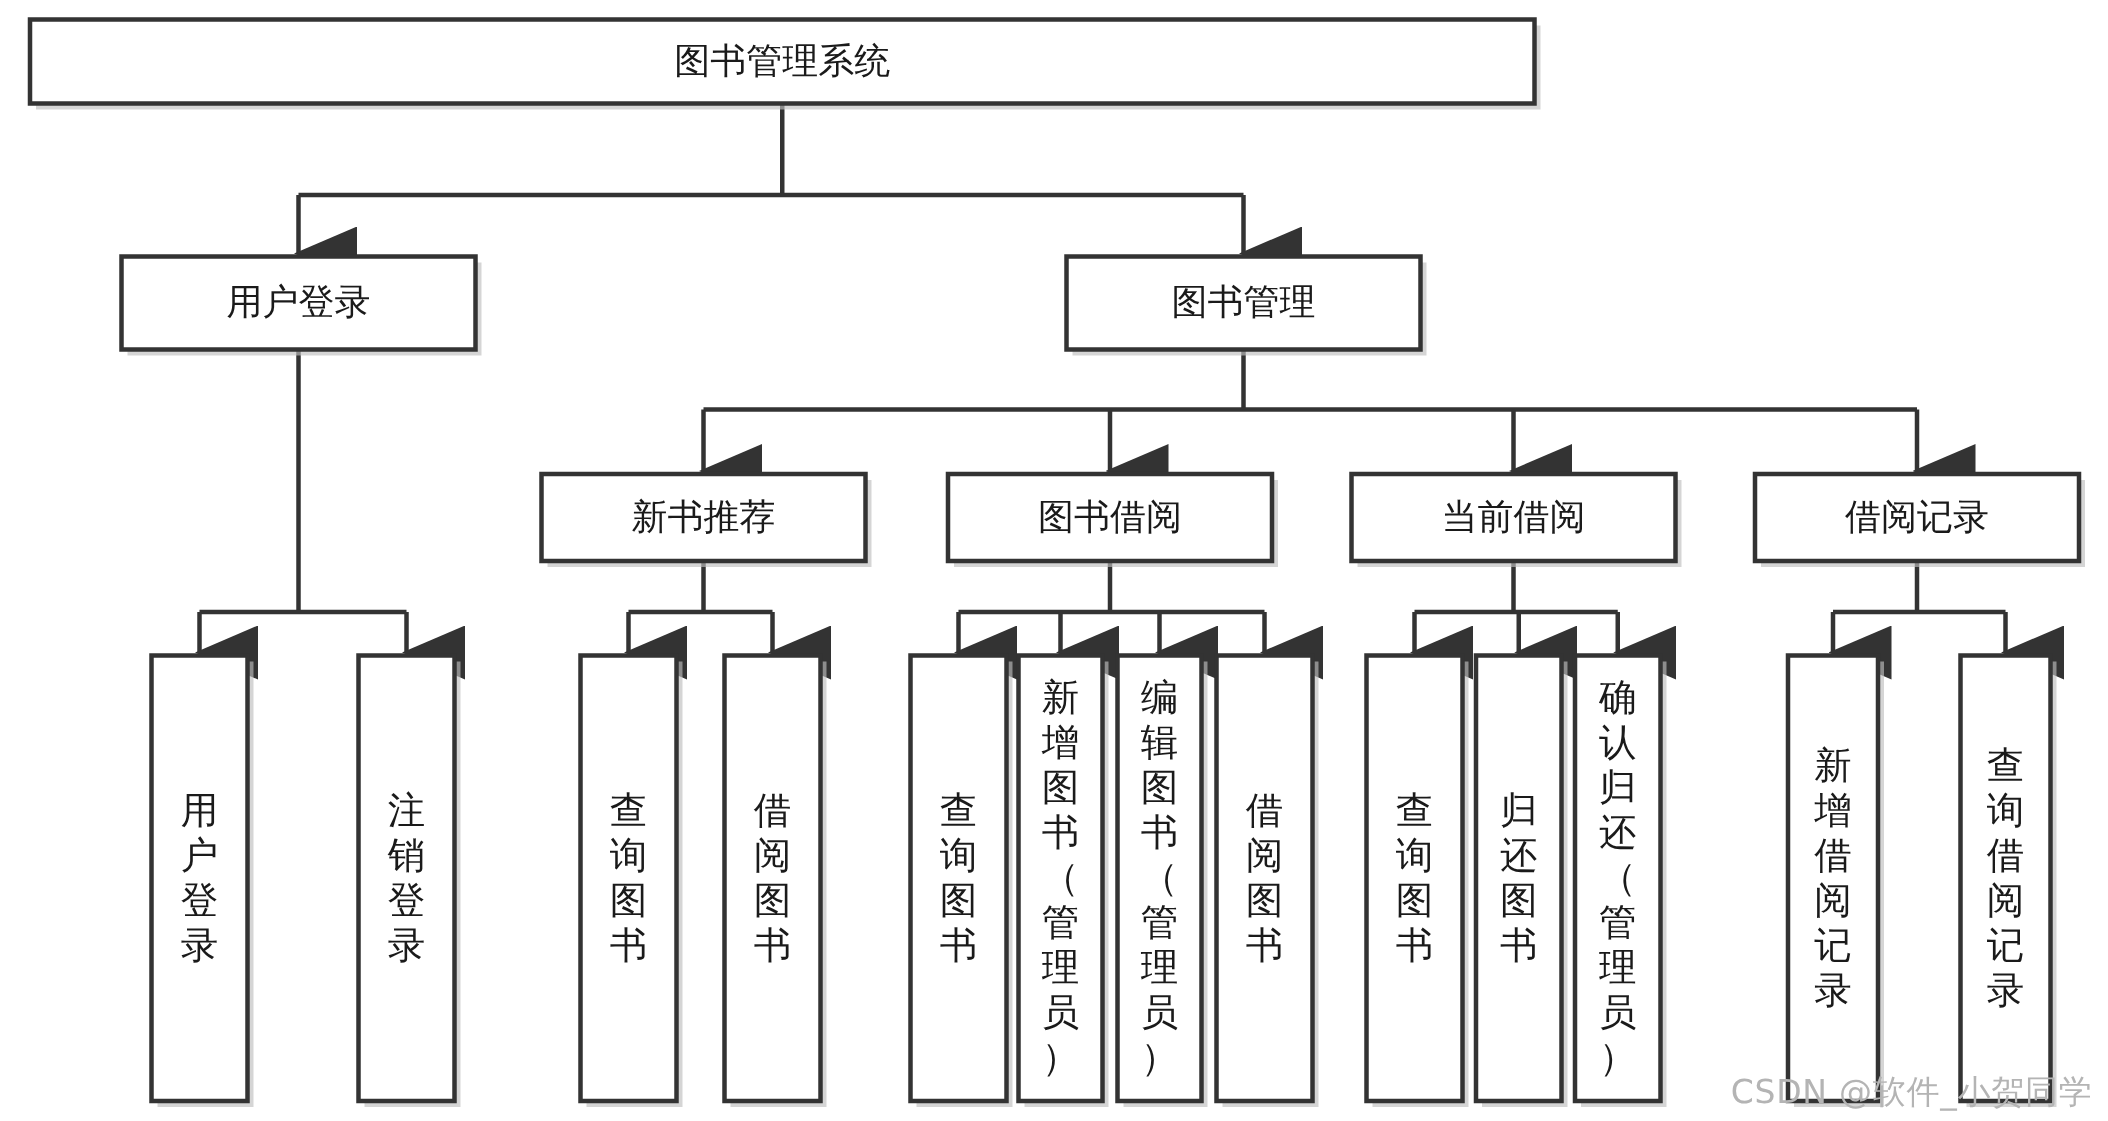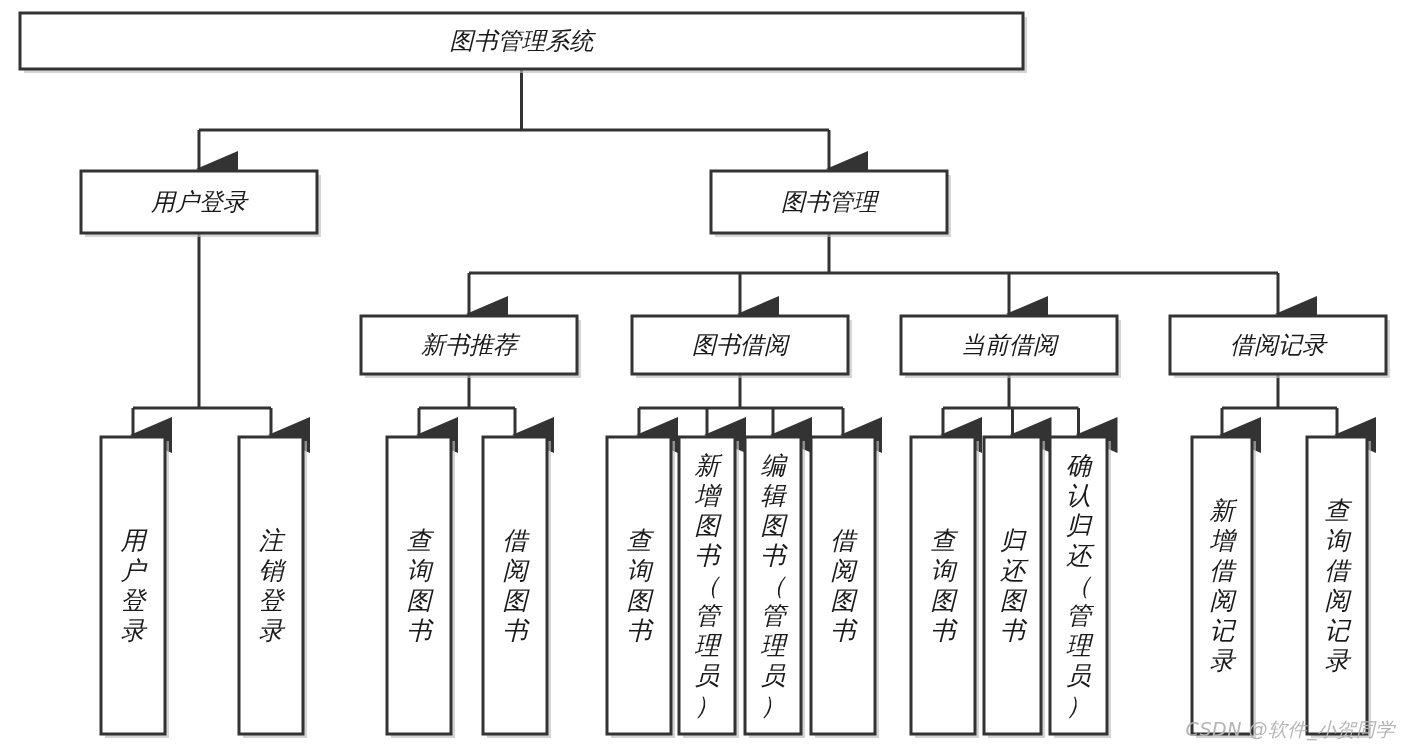--- a/index.html
+++ b/index.html
@@ -8,21 +8,20 @@
     padding: 0;
     background: #ffffff;
   }
   #canvas {
     position: relative;
     width: 1405px;
     height: 747px;
     background: #ffffff;
     font-family: "DejaVu Sans", "Liberation Sans", sans-serif;
     overflow: hidden;
-    font-style: italic;
   }
   svg.diagram {
     position: absolute;
     inset: 0;
     width: 1405px;
     height: 747px;
     display: block;
   }
   .node-box {
     fill: #ffffff;
@@ -50,21 +49,21 @@
     fill: #1a1a1a;
     font-family: "DejaVu Sans", "Liberation Sans", sans-serif;
     font-size: 25px;
     text-anchor: middle;
   }
   .watermark {
     position: absolute;
     right: 10px;
     bottom: 4px;
     color: #b4b4b4;
-    font-size: 19px;
+    font-size: 22px;
     font-family: "DejaVu Sans", "Liberation Sans", sans-serif;
     letter-spacing: 0.5px;
     white-space: nowrap;
     user-select: none;
   }
 </style>
 </head>
 <body>
 
 <div id="canvas">

